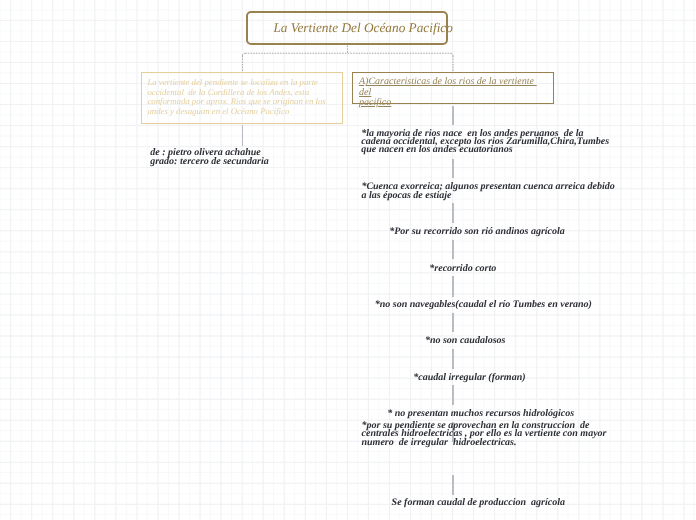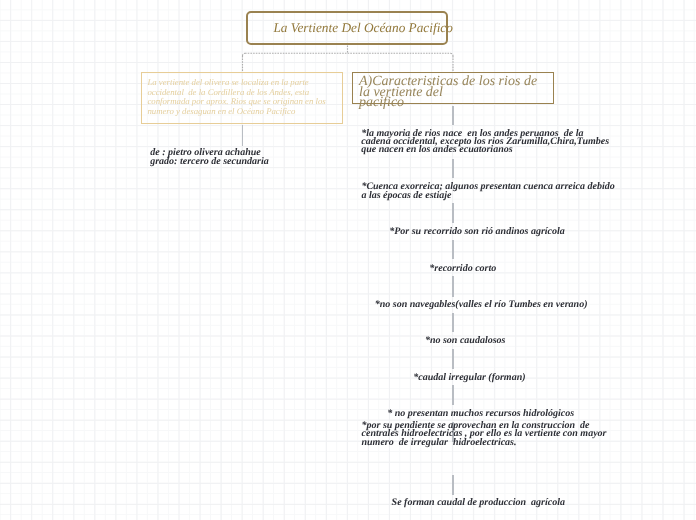--- a/index.html
+++ b/index.html
@@ -27,41 +27,41 @@
     background-size: 21.05px 21.05px, 21.05px 21.05px, 10.525px 10.525px, 10.525px 10.525px;
     background-position: 10.2px 0px, 0px 19.9px, 10.2px 0px, 0px 19.9px;
   }
   .node{position:absolute;box-sizing:border-box;transform:translateZ(0);}
   #root{left:246.4px;top:10.8px;width:201.6px;height:34.4px;border:2px solid var(--root-border);border-radius:5px;
     display:flex;align-items:center;justify-content:center;}
   #root span{font-style:italic;font-size:13.3px;color:var(--root-text);white-space:nowrap;margin-left:32px;}
   #boxL{left:141.4px;top:72.2px;width:201.6px;height:52.3px;border:1px solid var(--intro-border);padding:5px 5px;}
   #boxL span{font-style:italic;font-size:8.76px;line-height:9.55px;color:var(--intro-text);display:block;white-space:pre-wrap;}
   #boxR{left:352px;top:72px;width:202px;height:32px;border:1.3px solid var(--branch-border);padding:4.4px 6px;}
-  #boxR span{font-style:italic;font-size:14px;line-height:10.3px;color:var(--branch-text);display:block;white-space:pre-wrap;}
+  #boxR span{font-style:italic;font-size:10px;line-height:10.3px;color:var(--branch-text);display:block;white-space:pre-wrap;text-decoration:underline;}
   .txt{position:absolute;transform:translateZ(0);font-style:italic;font-weight:bold;font-size:10px;line-height:8.4px;color:var(--node-text);white-space:pre-wrap;}
   .vline{position:absolute;background:var(--connector);width:1.6px;}
   .line{display:block;white-space:pre;}
   svg#conn{position:absolute;left:0;top:0;width:696px;height:520px;pointer-events:none;}
 </style>
 </head>
 <body>
 
 <div id="grid"></div>
 
 <svg id="conn" viewBox="0 0 696 520">
   <path d="M347.5 45.5 L347.5 53.3 M245 53.3 L450.5 53.3 M242.5 55.8 A2.5 2.5 0 0 1 245 53.3 M242.5 55.8 L242.5 71.4 M450.5 53.3 A2.5 2.5 0 0 1 453 55.8 M453 55.8 L453 71.4" stroke="var(--dashed)" stroke-width="1.1" stroke-dasharray="1.6 1.1" fill="none"></path>
 </svg>
 
 <div class="node" id="root">
   <span>La Vertiente Del Océano Pacifico</span>
 </div>
 
 <div class="node" id="boxL">
-  <span><span class="line">La vertiente del olivera se localiza en la parte</span><span class="line">occidental  de la Cordillera de los Andes, esta</span><span class="line">conformada por aprox. Rios que se originan en los</span><span class="line">numero y desaguan en el Océano Pacifico</span></span>
+  <span><span class="line">La vertiente del pendiente se localiza en la parte</span><span class="line">occidental  de la Cordillera de los Andes, esta</span><span class="line">conformada por aprox. Rios que se originan en los</span><span class="line">andes y desaguan en el Océano Pacifico</span></span>
 </div>
 
 <div class="node" id="boxR">
   <span><span class="line">A)Caracteristicas de los rios de la vertiente del</span><span class="line">pacifico</span></span>
 </div>
 
 <div class="vline" style="left:241.6px;top:125px;height:21px"></div>
 
 <div class="txt" style="left:150.2px;top:149.4px"><span class="line">de : pietro olivera achahue</span><span class="line">grado: tercero de secundaria</span></div>
 
@@ -71,21 +71,21 @@
 <div class="vline" style="left:452.3px;top:158.8px;height:19.5px"></div>
 <div class="txt" style="left:361.4px;top:183.4px"><span class="line">*Cuenca exorreica; algunos presentan cuenca arreica debido</span><span class="line">a las épocas de estiaje</span></div>
 
 <div class="vline" style="left:452.3px;top:203.4px;height:20px"></div>
 <div class="txt" style="left:389.2px;top:227.8px"><span class="line">*Por su recorrido son rió andinos agrícola</span></div>
 
 <div class="vline" style="left:452.3px;top:240.4px;height:19px"></div>
 <div class="txt" style="left:429.3px;top:264.5px"><span class="line">*recorrido corto</span></div>
 
 <div class="vline" style="left:452.3px;top:276px;height:20.6px"></div>
-<div class="txt" style="left:374.8px;top:300.6px"><span class="line">*no son navegables(valles el río Tumbes en verano)</span></div>
+<div class="txt" style="left:374.8px;top:300.6px"><span class="line">*no son navegables(caudal el río Tumbes en verano)</span></div>
 
 <div class="vline" style="left:452.3px;top:312.8px;height:19.3px"></div>
 <div class="txt" style="left:424.9px;top:336.7px"><span class="line">*no son caudalosos</span></div>
 
 <div class="vline" style="left:452.3px;top:348.8px;height:20.1px"></div>
 <div class="txt" style="left:413.3px;top:373.9px"><span class="line">*caudal irregular (forman)</span></div>
 
 <div class="vline" style="left:452.3px;top:384.9px;height:20.5px"></div>
 <div class="txt" style="left:387.2px;top:409.5px"><span class="line">* no presentan muchos recursos hidrológicos</span></div>
 

